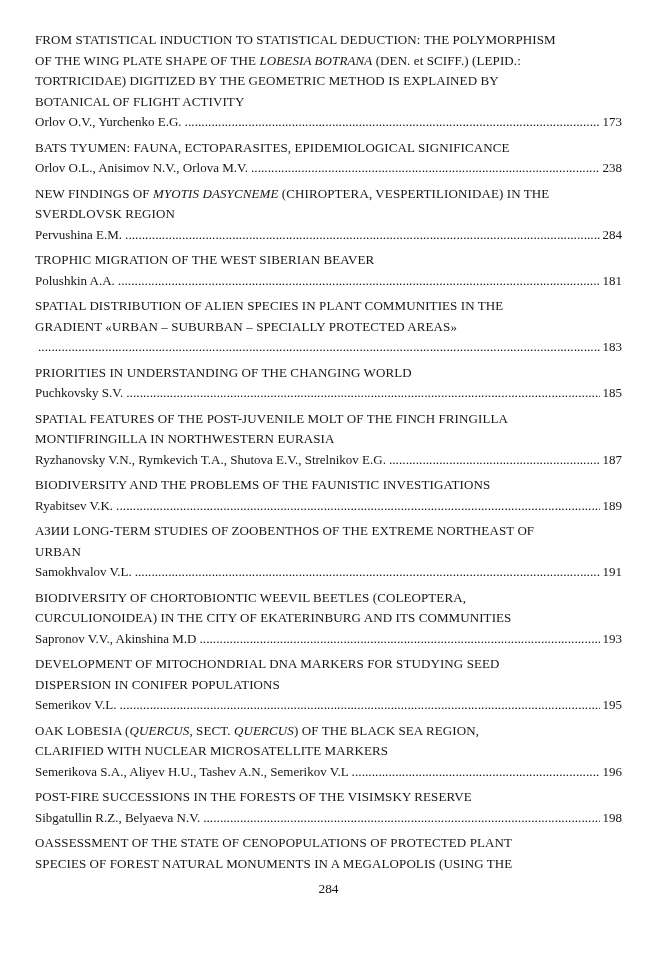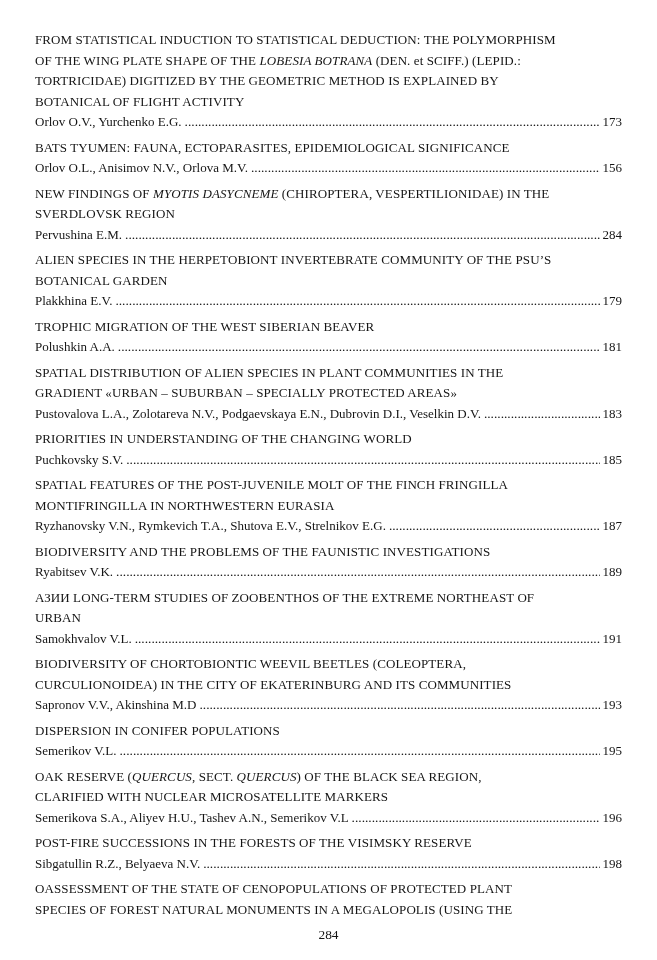--- a/index.html
+++ b/index.html
@@ -76,62 +76,50 @@
           <span class="pageref">173</span>
         </div>
       </div>
       <div class="toc-entry">
         <div class="entry-title">
           <div class="title-line"><span class="title-segment">BATS TYUMEN: FAUNA, ECTOPARASITES, EPIDEMIOLOGICAL SIGNIFICANCE</span></div>
         </div>
         <div class="authors-row">
           <span class="authors">Orlov O.L., Anisimov N.V., Orlova M.V.</span>
           <span class="leader"></span>
-          <span class="pageref">156</span>
+          <span class="pageref">238</span>
         </div>
       </div>
       <div class="toc-entry">
         <div class="entry-title">
           <div class="title-line"><span class="title-segment">NEW FINDINGS OF </span><em class="title-segment">MYOTIS DASYCNEME</em><span class="title-segment"> (CHIROPTERA, VESPERTILIONIDAE) IN THE</span></div>
           <div class="title-line"><span class="title-segment">SVERDLOVSK REGION</span></div>
         </div>
         <div class="authors-row">
           <span class="authors">Pervushina E.M.</span>
           <span class="leader"></span>
           <span class="pageref">284</span>
         </div>
       </div>
       <div class="toc-entry">
         <div class="entry-title">
-          <div class="title-line"><span class="title-segment">ALIEN SPECIES IN THE HERPETOBIONT INVERTEBRATE COMMUNITY OF THE PSU’S</span></div>
-          <div class="title-line"><span class="title-segment">BOTANICAL GARDEN</span></div>
-        </div>
-        <div class="authors-row">
-          <span class="authors">Plakkhina E.V. </span>
-          <span class="leader"></span>
-          <span class="pageref">179</span>
-        </div>
-      </div>
-      <div class="toc-entry">
-        <div class="entry-title">
           <div class="title-line"><span class="title-segment">TROPHIC MIGRATION OF THE WEST SIBERIAN BEAVER</span></div>
         </div>
         <div class="authors-row">
           <span class="authors">Polushkin A.A.</span>
           <span class="leader"></span>
           <span class="pageref">181</span>
         </div>
       </div>
       <div class="toc-entry">
         <div class="entry-title">
           <div class="title-line"><span class="title-segment">SPATIAL DISTRIBUTION OF ALIEN SPECIES IN PLANT COMMUNITIES IN THE</span></div>
           <div class="title-line"><span class="title-segment">GRADIENT «URBAN – SUBURBAN – SPECIALLY PROTECTED AREAS»</span></div>
         </div>
         <div class="authors-row">
-          <span class="authors">Pustovalova L.A., Zolotareva N.V., Podgaevskaya E.N., Dubrovin D.I., Veselkin D.V.</span>
           <span class="leader"></span>
           <span class="pageref">183</span>
         </div>
       </div>
       <div class="toc-entry">
         <div class="entry-title">
           <div class="title-line"><span class="title-segment">PRIORITIES IN UNDERSTANDING OF THE CHANGING WORLD</span></div>
         </div>
         <div class="authors-row">
           <span class="authors">Puchkovsky S.V.</span>
@@ -177,31 +165,32 @@
           <div class="title-line"><span class="title-segment">CURCULIONOIDEA) IN THE CITY OF EKATERINBURG AND ITS COMMUNITIES</span></div>
         </div>
         <div class="authors-row">
           <span class="authors">Sapronov V.V., Akinshina M.D</span>
           <span class="leader"></span>
           <span class="pageref">193</span>
         </div>
       </div>
       <div class="toc-entry">
         <div class="entry-title">
+          <div class="title-line"><span class="title-segment">DEVELOPMENT OF MITOCHONDRIAL DNA MARKERS FOR STUDYING SEED</span></div>
           <div class="title-line"><span class="title-segment">DISPERSION IN CONIFER POPULATIONS</span></div>
         </div>
         <div class="authors-row">
           <span class="authors">Semerikov V.L. </span>
           <span class="leader"></span>
           <span class="pageref">195</span>
         </div>
       </div>
       <div class="toc-entry">
         <div class="entry-title">
-          <div class="title-line"><span class="title-segment">OAK RESERVE (</span><em class="title-segment">QUERCUS</em><span class="title-segment">, SECT. </span><em class="title-segment">QUERCUS</em><span class="title-segment">) OF THE BLACK SEA REGION,</span></div>
+          <div class="title-line"><span class="title-segment">OAK LOBESIA (</span><em class="title-segment">QUERCUS</em><span class="title-segment">, SECT. </span><em class="title-segment">QUERCUS</em><span class="title-segment">) OF THE BLACK SEA REGION,</span></div>
           <div class="title-line"><span class="title-segment">CLARIFIED WITH NUCLEAR MICROSATELLITE MARKERS</span></div>
         </div>
         <div class="authors-row">
           <span class="authors">Semerikova S.A., Aliyev H.U., Tashev A.N., Semerikov V.L</span>
           <span class="leader"></span>
           <span class="pageref">196</span>
         </div>
       </div>
       <div class="toc-entry">
         <div class="entry-title">

